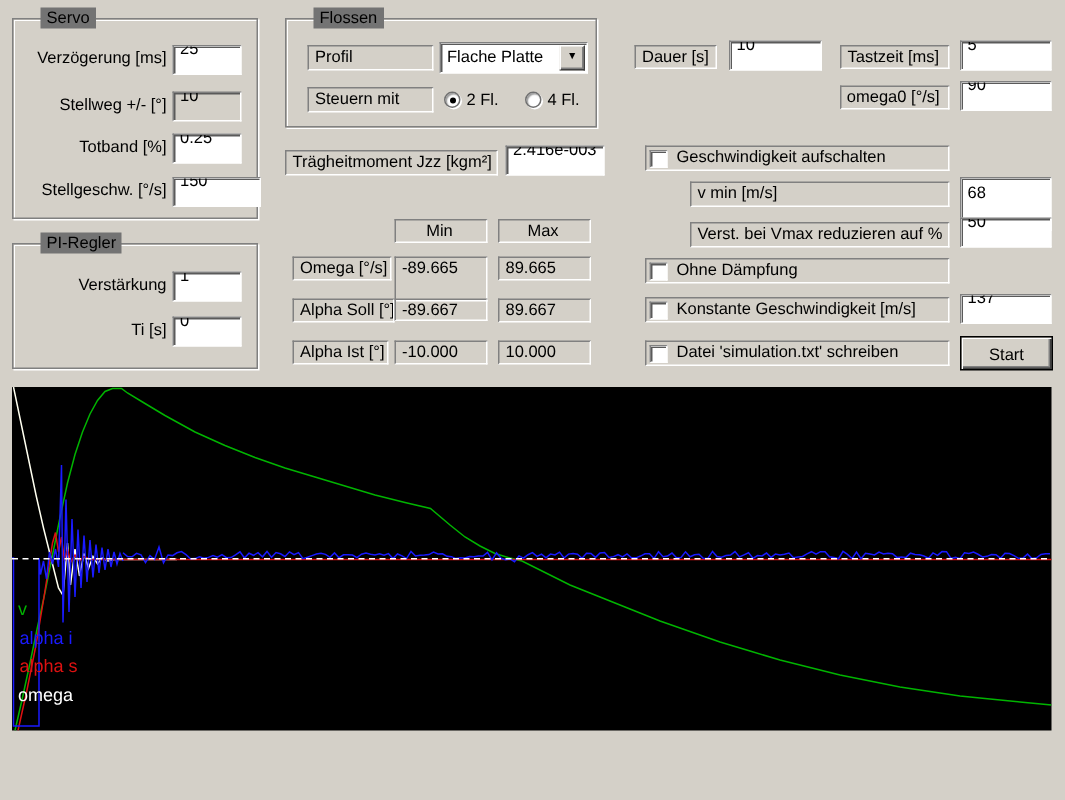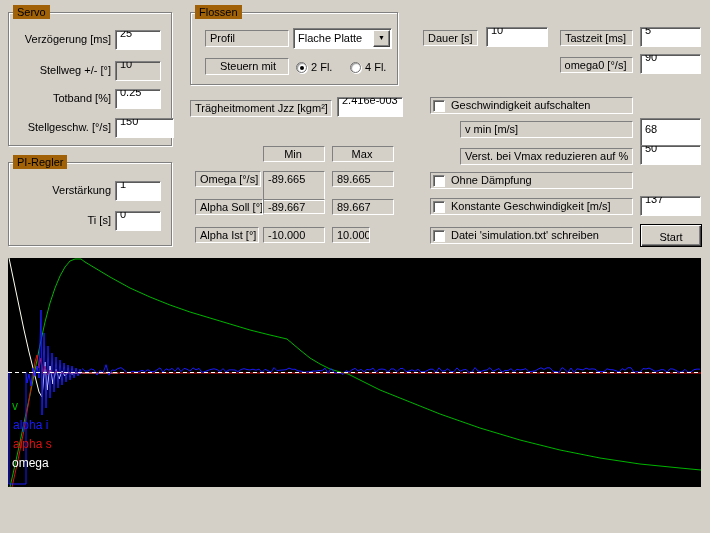--- a/index.html
+++ b/index.html
@@ -10,22 +10,22 @@
     font-family:"Liberation Sans", sans-serif;
     font-size:11px; color:#000;
   }
   
   .group {
     position:absolute;
     border:1px solid #808080;
     box-shadow: inset 1px 1px 0 #ffffff, 1px 1px 0 #ffffff;
   }
   .group-title {
-    position:absolute; top:-8px; left:4px;
-    background:#a16207; padding:0 4px; line-height:14px;
+    position:absolute; top:-8px; left:18px;
+    background:#737373; padding:0 4px; line-height:14px;
   }
   
   .inset {
     position:absolute;
     border:1px solid;
     border-color:#808080 #ffffff #ffffff #808080;
     padding:1px 2px 0 4px; line-height:13px;
     overflow:hidden; white-space:nowrap;
   }
   
@@ -112,42 +112,42 @@
   <input class="tb" style="left: 106px; top: 48px; width: 46px; height: 19px;" value="0">
 </div>
 
 <div class="group" style="left:190px; top:12px; width:208px; height:73px;">
   <span class="group-title">Flossen</span>
   <div class="inset" style="left:14px; top:17px; width:84px; height:17px;">Profil</div>
   <div class="combo" style="left:102px; top:15px; width:99px; height:21px;">
     <span class="combo-text">Flache Platte</span>
     <span class="combo-btn">▼</span>
   </div>
-  <div class="inset" style="left:14px; top:45px; width:84px; height:17px;text-align:center;">Steuern mit</div>
+  <div class="inset" style="left:14px; top:45px; width:84px; height:17px;">Steuern mit</div>
   <div class="lbl" style="left:105px; top:47px;"><span class="radio"><span class="dot"></span></span><span>2 Fl.</span></div>
   <div class="lbl" style="left:159px; top:47px;"><span class="radio"></span><span>4 Fl.</span></div>
 </div>
 
 <div class="inset" style="left:190px; top:100px; width:142px; height:17px;">Trägheitmoment Jzz [kgm²]</div>
 <input class="tb" style="left: 337px; top: 97px; width: 66px; height: 20px;" value="2.416e-003">
 
 <div class="inset c" style="left:263px; top:146px; width:62px; height:16px; padding-left:0;">Min</div>
 <div class="inset c" style="left:332px; top:146px; width:62px; height:16px; padding-left:0;">Max</div>
 
 <div class="inset" style="left:195px; top:171px; width:66px; height:16px;">Omega [°/s]</div>
 <div class="inset" style="left:263px; top:171px; width:62px; height:30px;">-89.665</div>
 <div class="inset" style="left:332px; top:171px; width:62px; height:16px;">89.665</div>
 
 <div class="inset" style="left:195px; top:199px; width:68px; height:16px;">Alpha Soll [°]</div>
 <div class="inset" style="left:263px; top:199px; width:62px; height:15px;">-89.667</div>
 <div class="inset" style="left:332px; top:199px; width:62px; height:16px;">89.667</div>
 
 <div class="inset" style="left:195px; top:227px; width:64px; height:16px;">Alpha Ist [°]</div>
 <div class="inset" style="left:263px; top:227px; width:62px; height:16px;">-10.000</div>
-<div class="inset" style="left:332px; top:227px; width:38px; height:16px;">10.000</div>
+<div class="inset" style="left:332px; top:227px; width:62px; height:16px;">10.000</div>
 
 <div class="inset" style="left:423px; top:30px; width:55px; height:16px;">Dauer [s]</div>
 <input class="tb" style="left: 486px; top: 27px; width: 62px; height: 20px;" value="10">
 
 <div class="inset" style="left:560px; top:30px; width:73px; height:16px;">Tastzeit [ms]</div>
 <input class="tb" style="left: 640px; top: 27px; width: 61px; height: 20px;" value="5">
 
 <div class="inset c" style="left:560px; top:57px; width:73px; height:16px; padding-left:0;">omega0 [°/s]</div>
 <input class="tb" style="left: 640px; top: 54px; width: 61px; height: 20px;" value="90">
 

